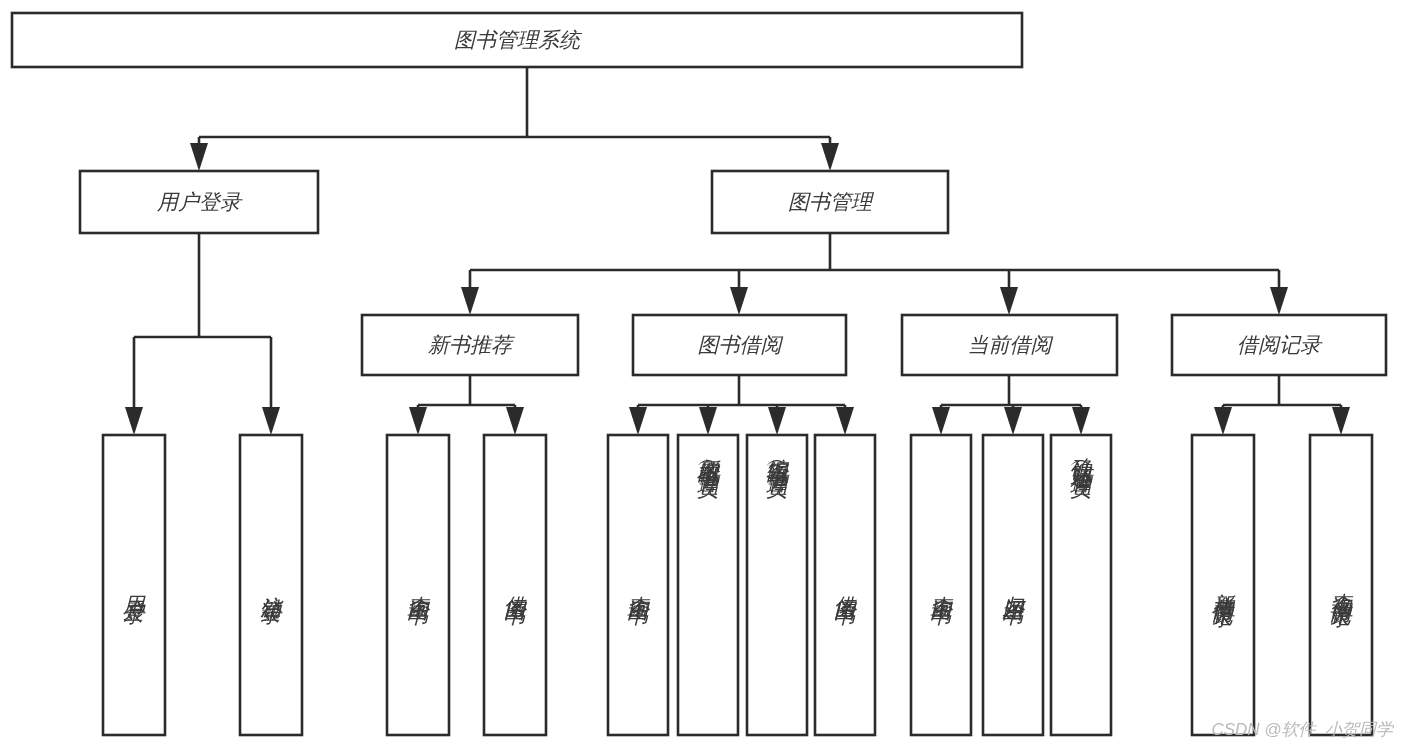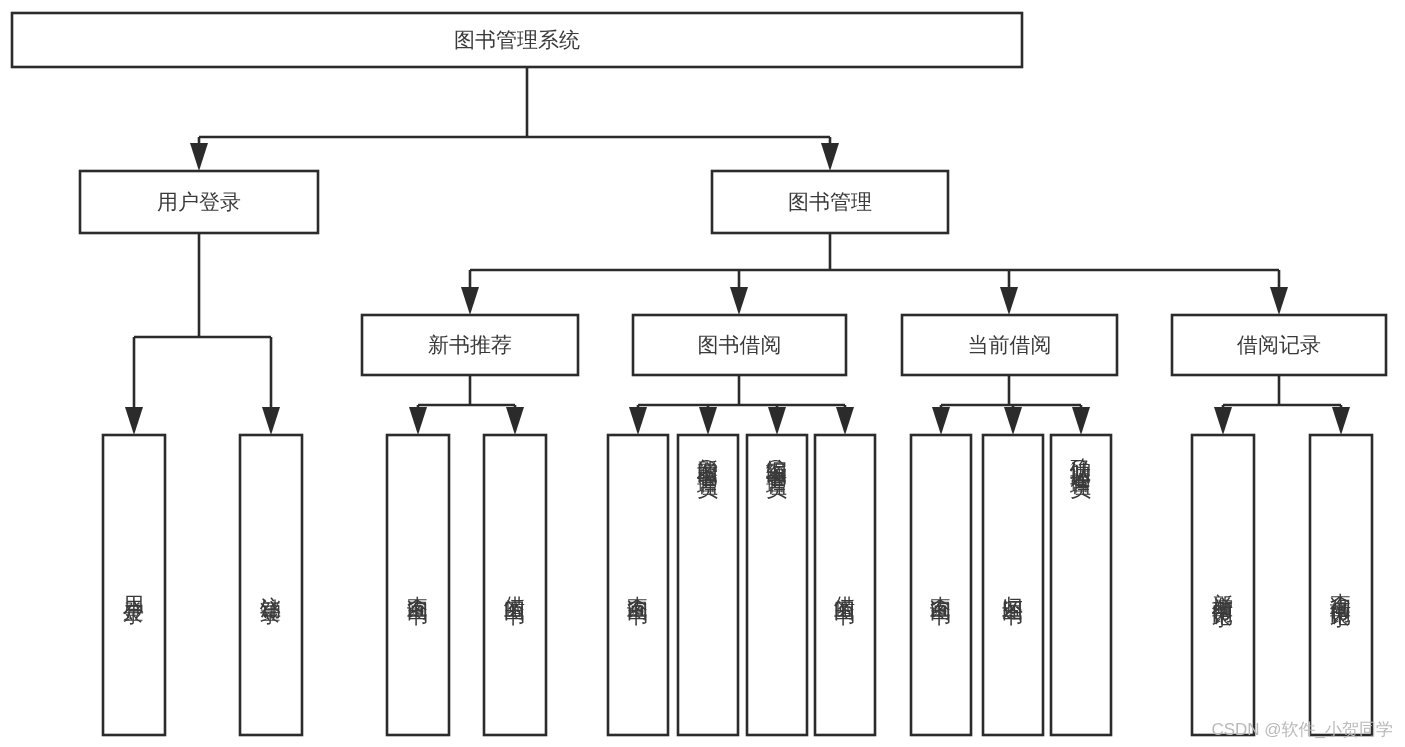--- a/index.html
+++ b/index.html
@@ -13,20 +13,21 @@
     font-family: "Liberation Sans", "DejaVu Sans", sans-serif;
     overflow: hidden;
     position: relative;
   }
   #diagram-root {
     position: absolute;
     left: 0;
     top: 0;
     width: 1405px;
     height: 747px;
+    font-style: italic;
   }
   svg.flow {
     display: block;
     width: 1405px;
     height: 747px;
   }
   .node-box {
     fill: #ffffff;
     stroke: #2b2b2b;
     stroke-width: 2.6;

